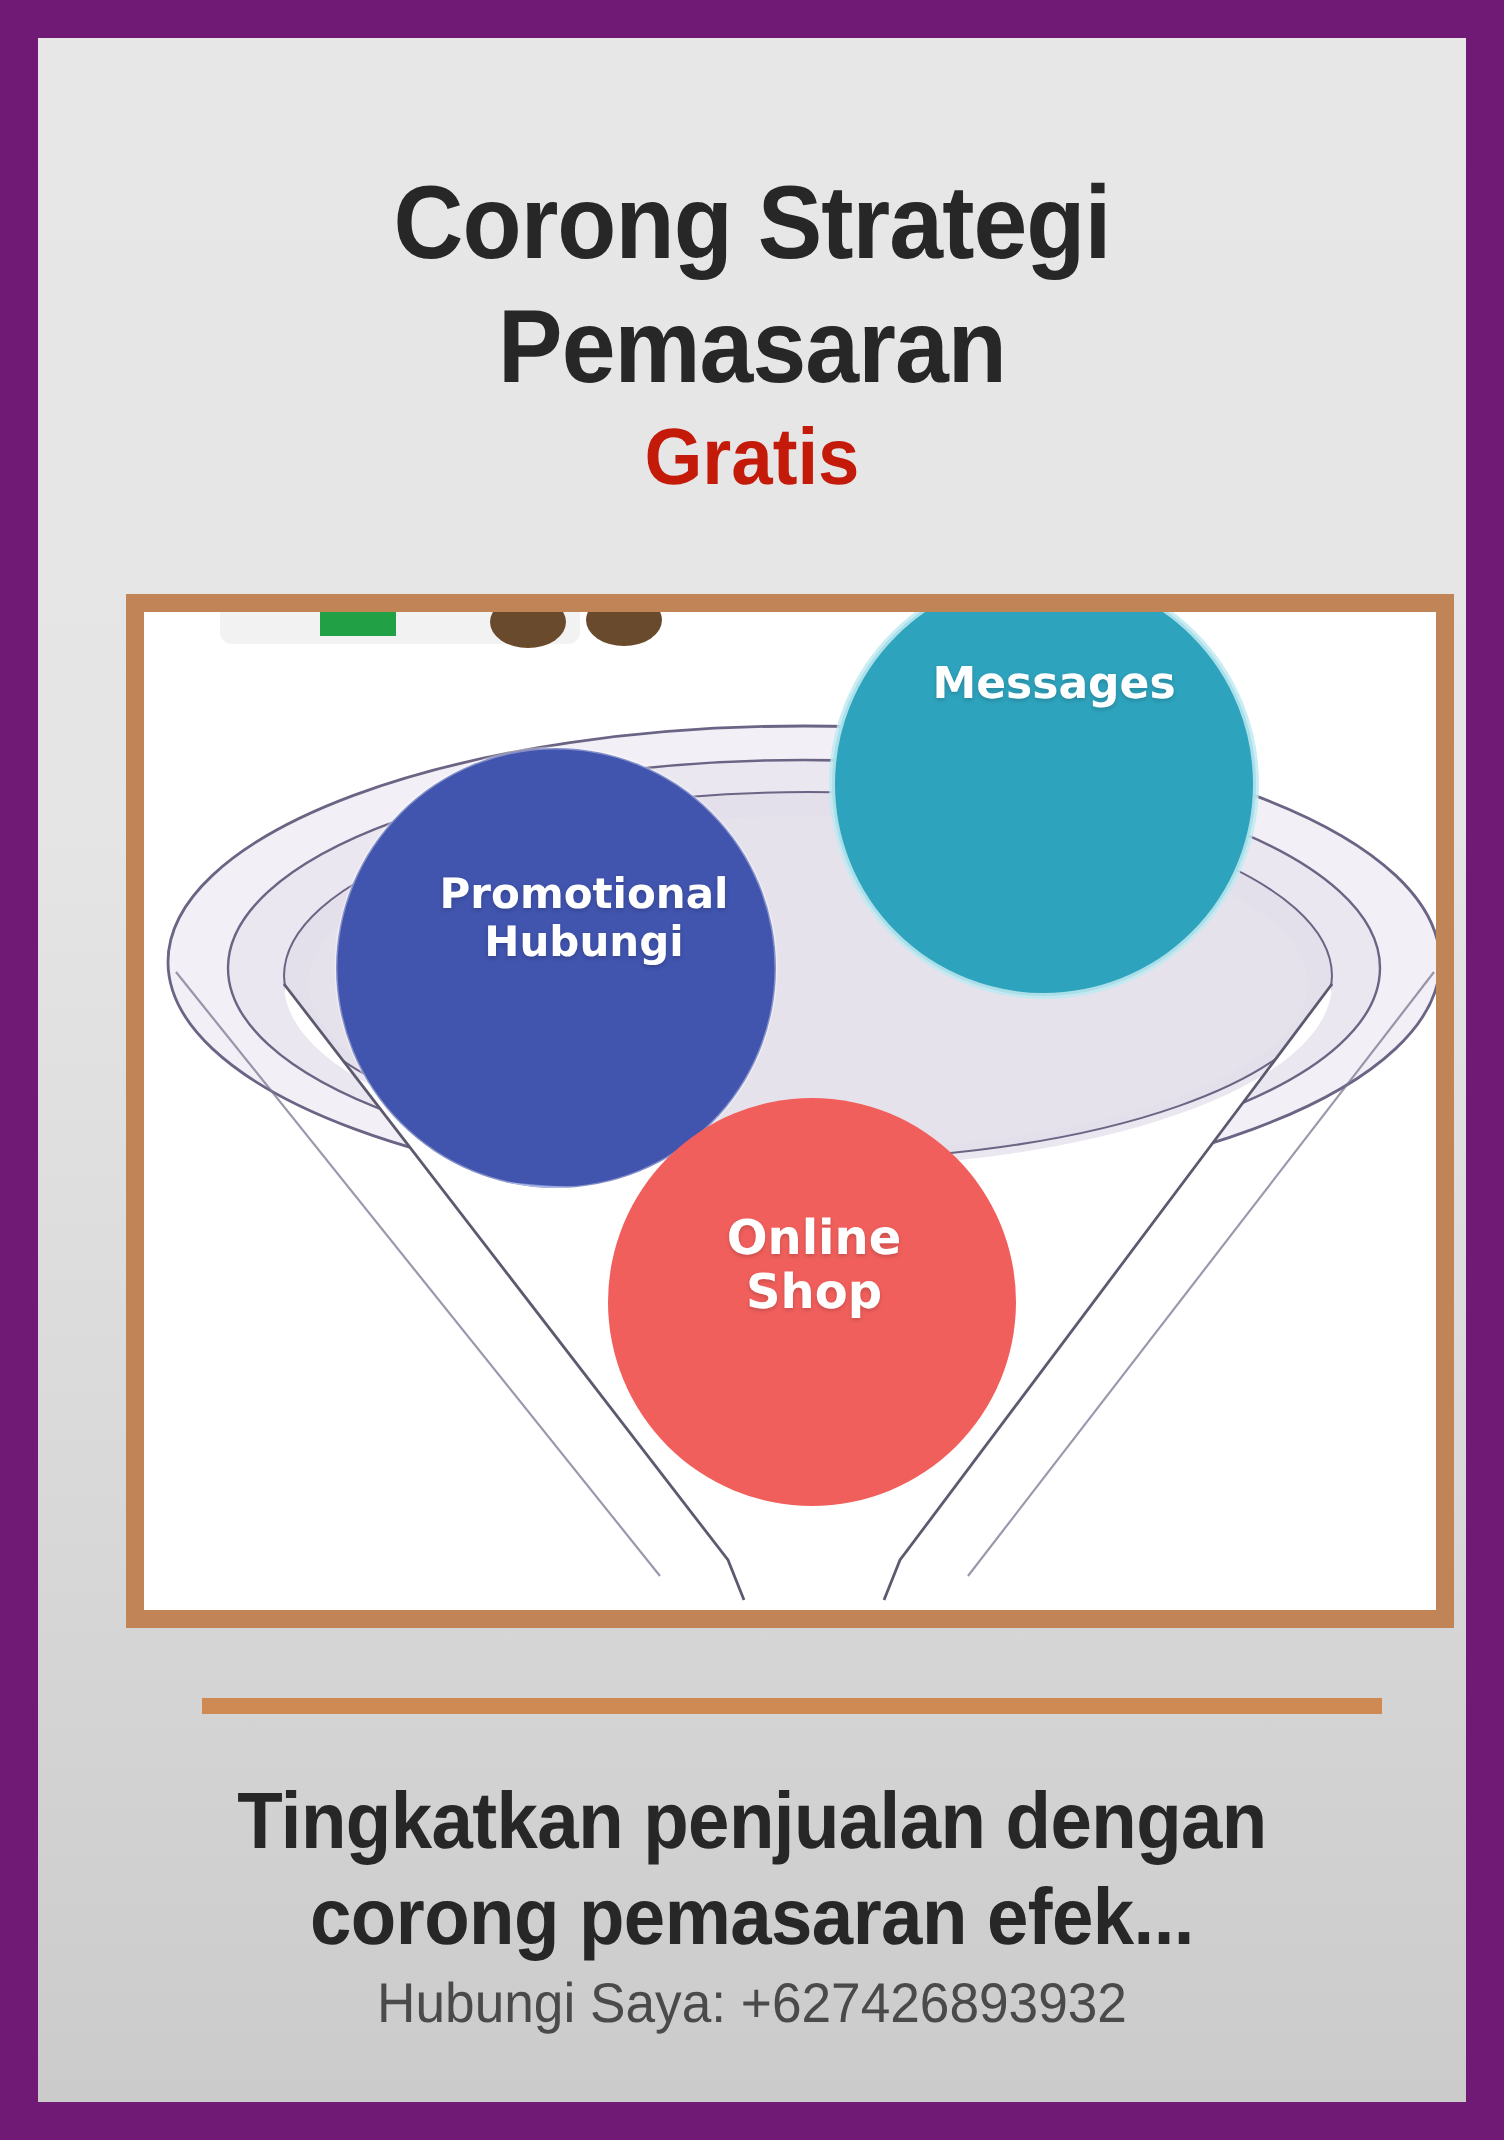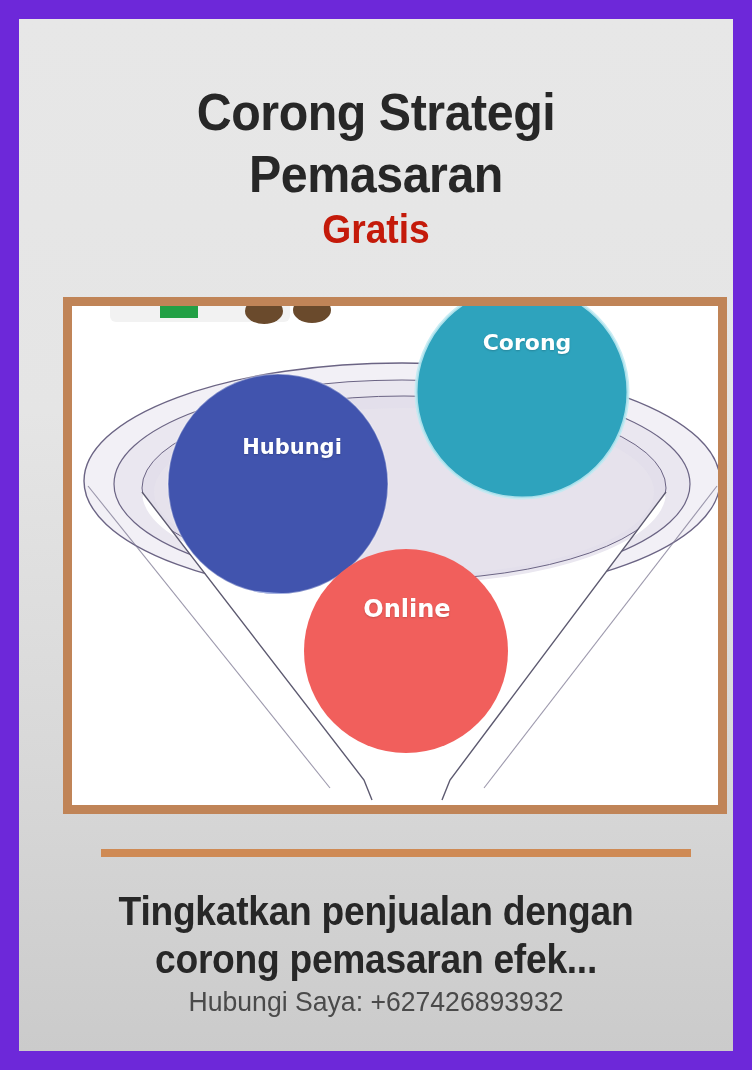--- a/index.html
+++ b/index.html
@@ -10,21 +10,21 @@
   }
   body {
     font-family: "Liberation Sans", sans-serif;
   }
 
   #poster {
     position: relative;
     width: 752px;
     height: 1070px;
     box-sizing: border-box;
-    background: #6d28d9;
+    background: #701a75;
     overflow: hidden;
   }
 
   
   #inner-panel {
     position: absolute;
     left: 19px;
     top: 19px;
     width: 714px;
     height: 1032px;
@@ -99,21 +99,21 @@
   }
   #label-promotional {
     left: 120px; top: 130px; width: 200px;
     font-size: 21px;
   }
   #label-product {
     left: 360px; top: 25px; width: 190px;
     font-size: 22px;
   }
   #label-online {
-    left: 240px; top: 290px; width: 190px;
+    left: 240px; top: 300px; width: 190px;
     font-size: 24px;
   }
 
   
   #divider {
     position: absolute;
     left: 82px;
     top: 830px;
     width: 590px;
     height: 8px;
@@ -216,29 +216,31 @@
             </g>
 
             <g>
               <circle cx="334" cy="345" r="102" fill="#f15f5c"></circle>
             </g>
 
           </g>
         </svg>
 
         <div class="bubble-label" id="label-promotional">
+          <div>Promotional</div>
           <div>Hubungi</div>
         </div>
 
         <div class="bubble-label" id="label-product">
-          <div>Corong</div>
+          <div>Messages</div>
         </div>
 
         <div class="bubble-label" id="label-online">
           <div>Online</div>
+          <div>Shop</div>
         </div>
 
       </div>
     </div>
 
     <div id="divider"></div>
 
     <div id="footer-block">
       <span id="tagline">Tingkatkan penjualan dengan</span>
       <span id="tagline2" class="" style="display:block;font-family:'Liberation Sans Narrow','Liberation Sans',sans-serif;font-weight:bold;font-size:40px;line-height:48px;color:#272727;letter-spacing:-0.3px;transform:scaleX(0.93);">corong pemasaran efek...</span>

